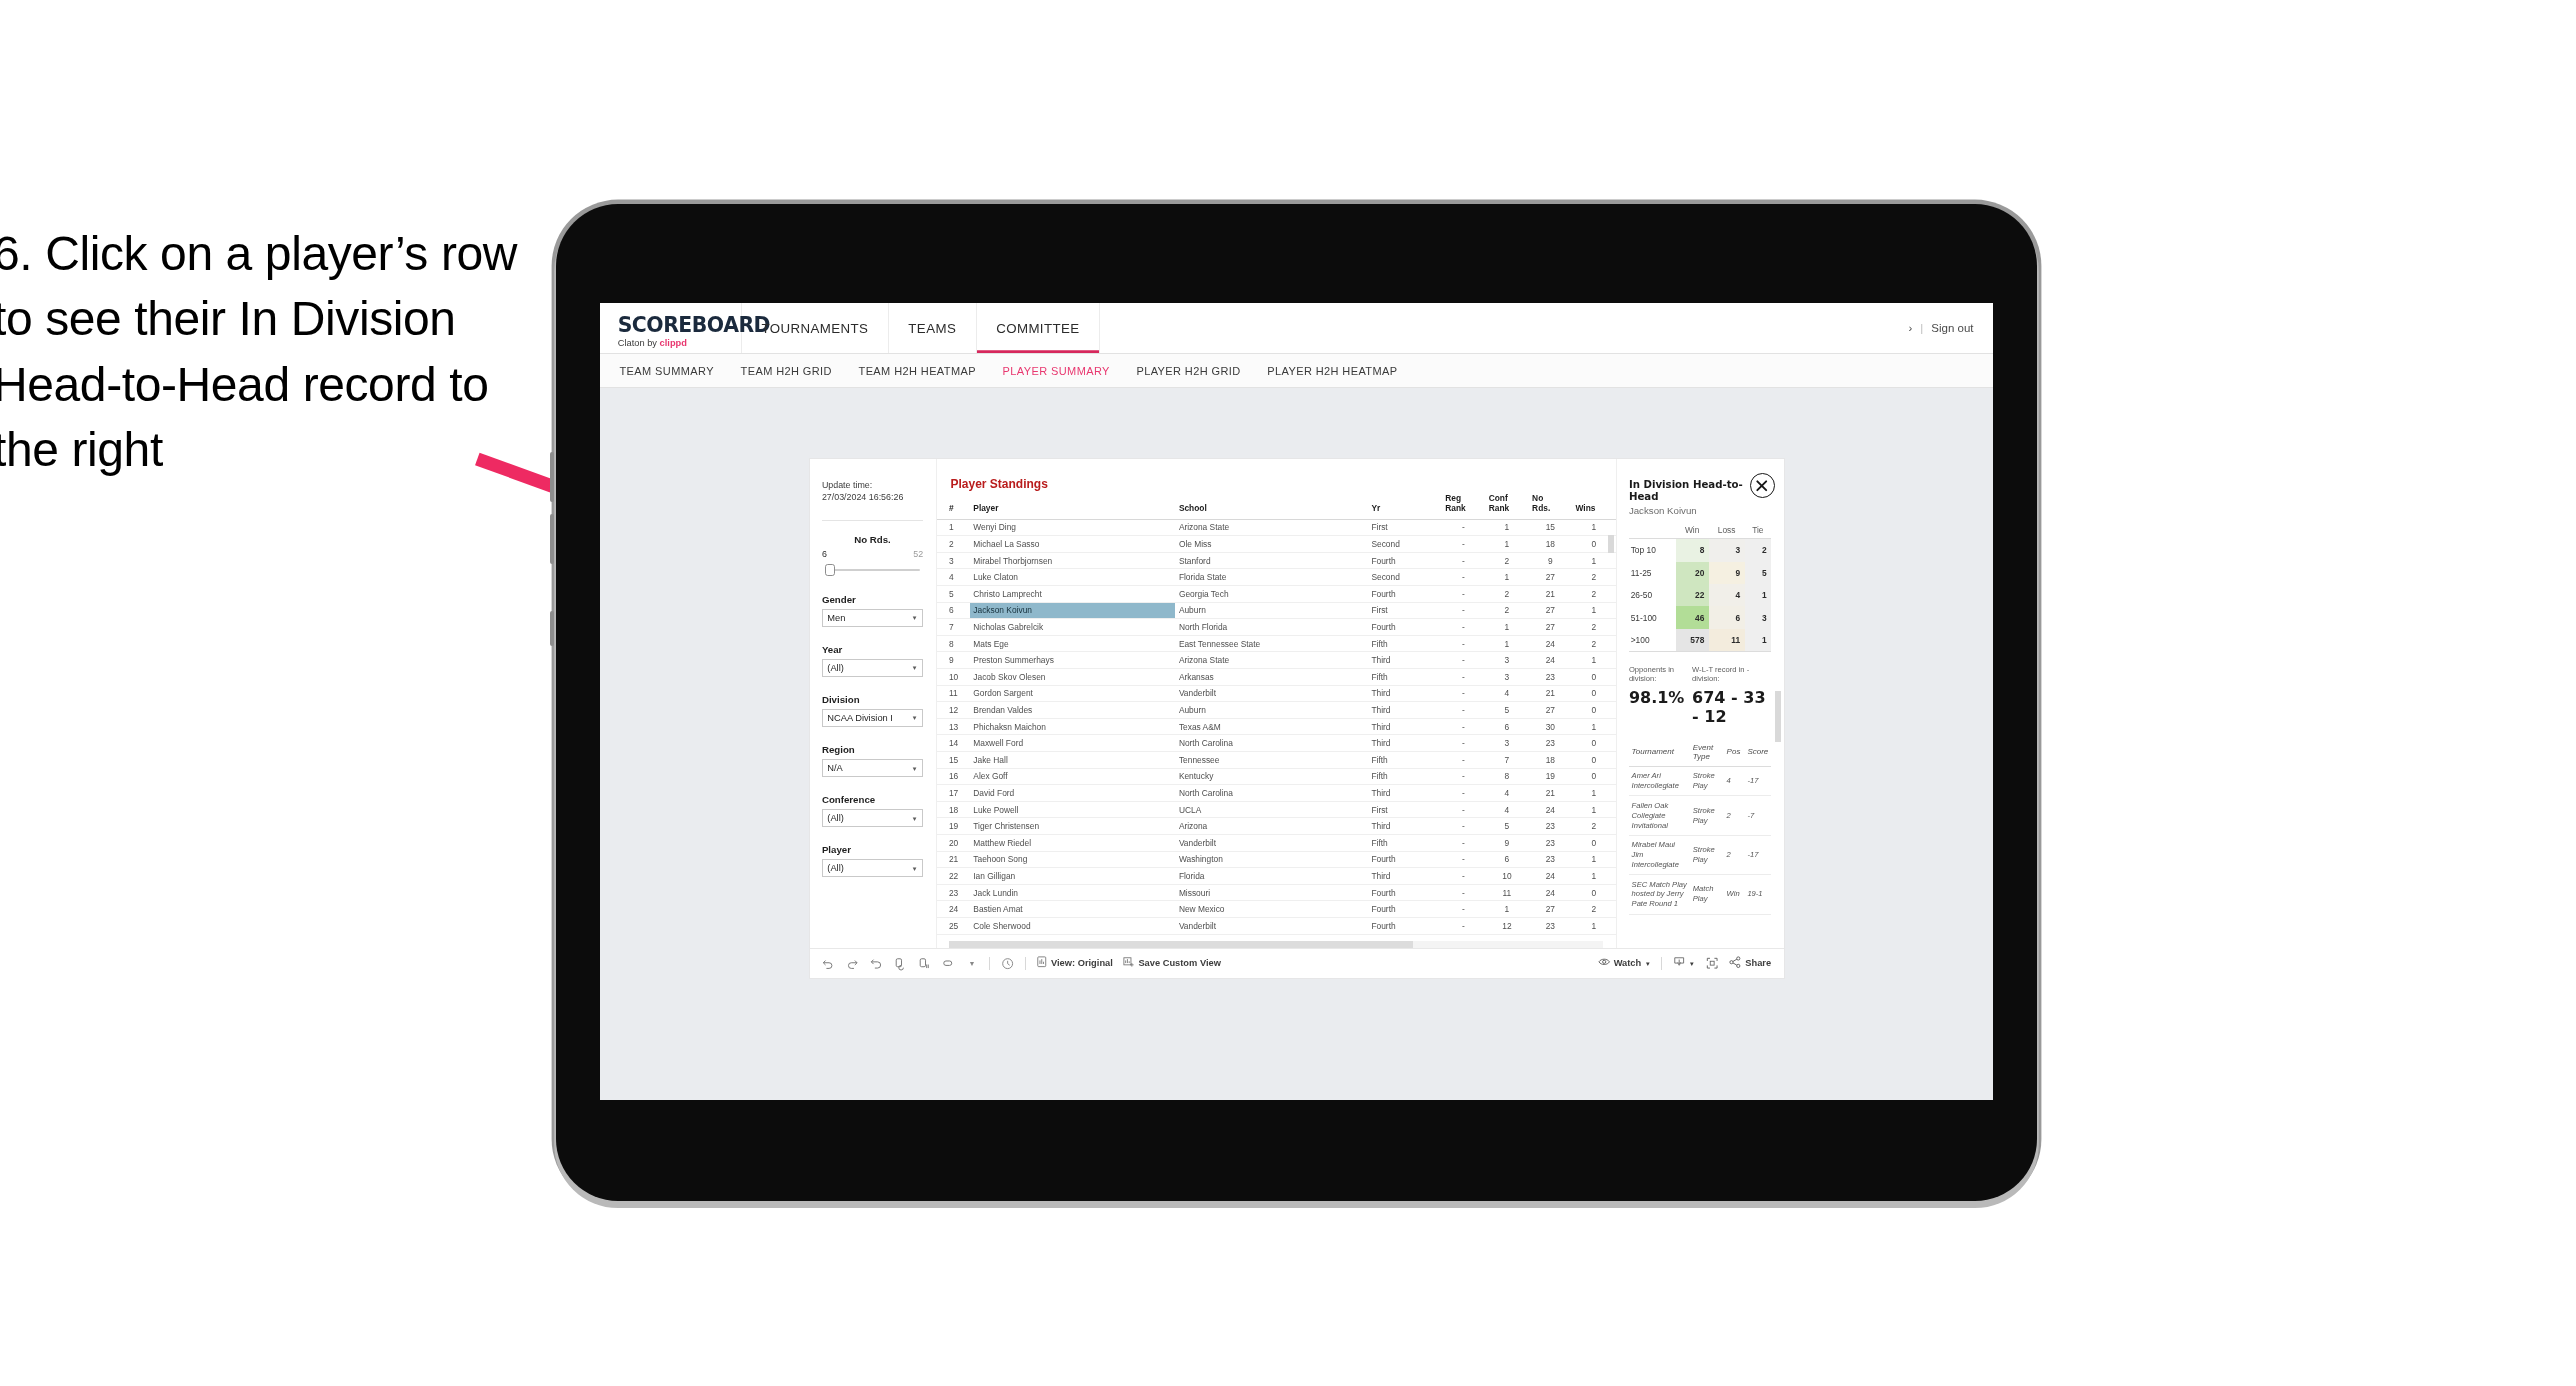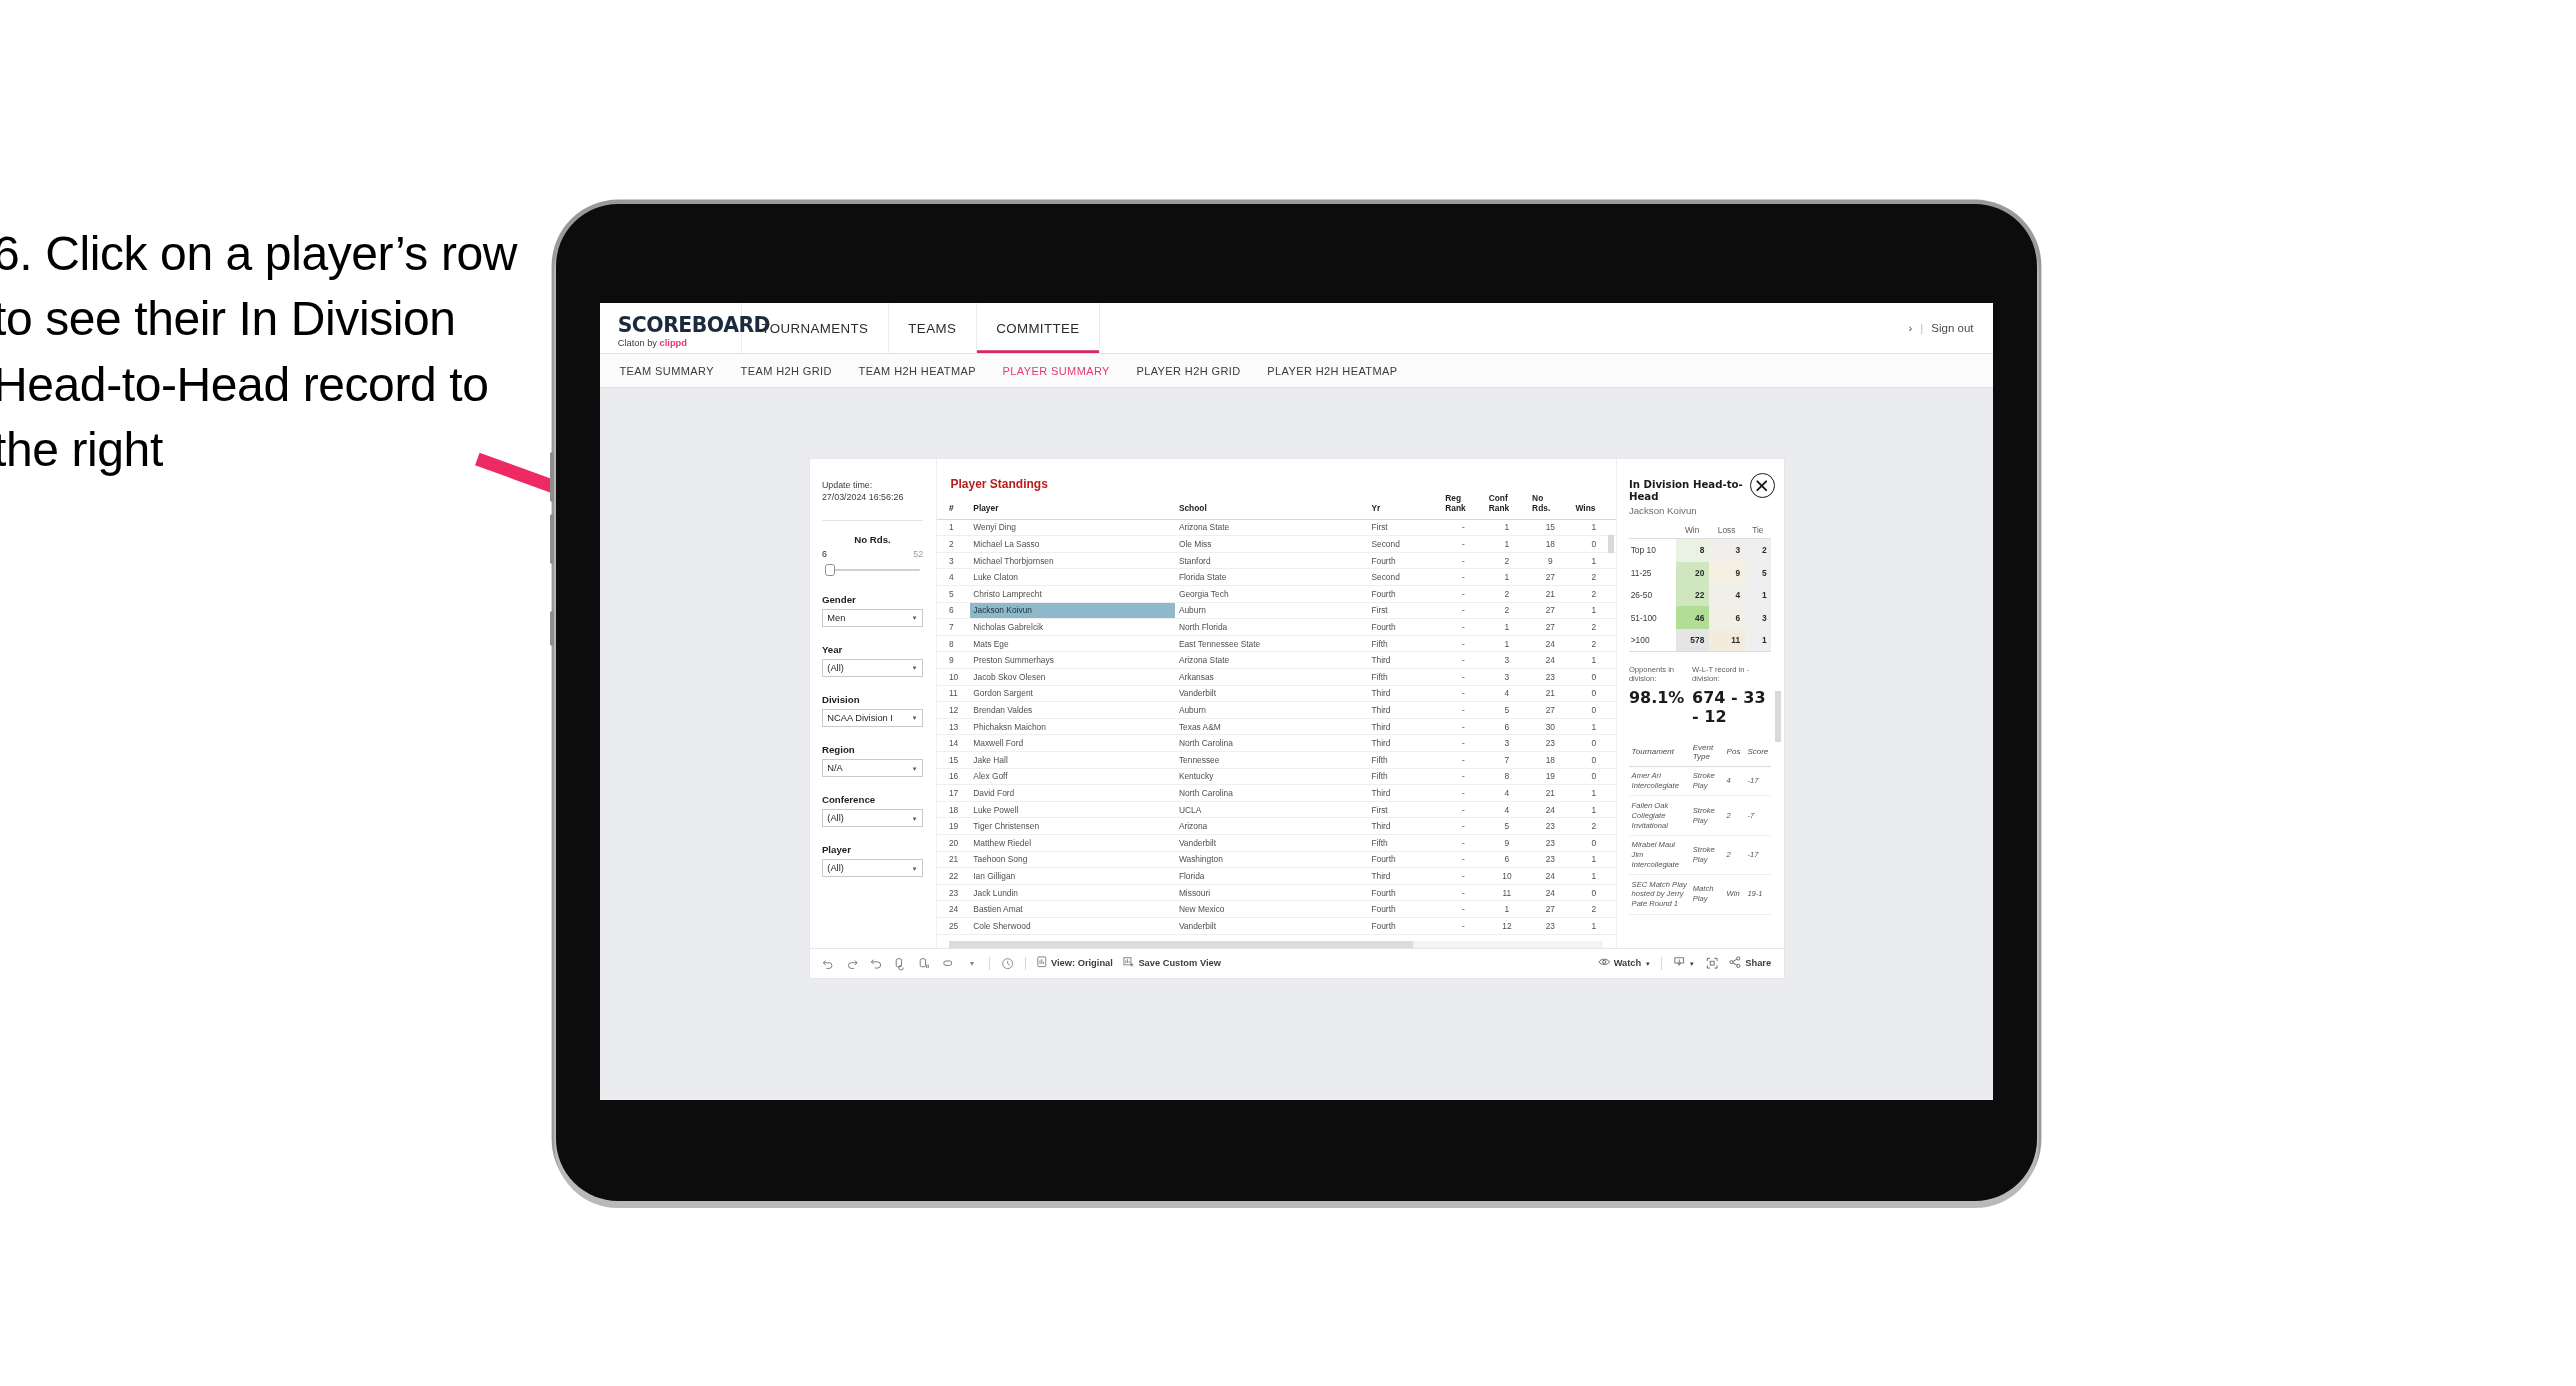--- a/index.html
+++ b/index.html
@@ -406,21 +406,21 @@
                       <td class="c-player">Michael La Sasso</td>
                       <td class="c-school">Ole Miss</td>
                       <td class="c-yr">Second</td>
                       <td class="c-reg">-</td>
                       <td class="c-conf">1</td>
                       <td class="c-rds">18</td>
                       <td class="c-wins">0</td>
                     </tr>
                     <tr>
                       <td class="c-rank">3</td>
-                      <td class="c-player">Michael Thorbjornsen</td>
+                      <td class="c-player">Mirabel Thorbjornsen</td>
                       <td class="c-school">Stanford</td>
                       <td class="c-yr">Fourth</td>
                       <td class="c-reg">-</td>
                       <td class="c-conf">2</td>
                       <td class="c-rds">9</td>
                       <td class="c-wins">1</td>
                     </tr>
                     <tr>
                       <td class="c-rank">4</td>
                       <td class="c-player">Luke Claton</td>

